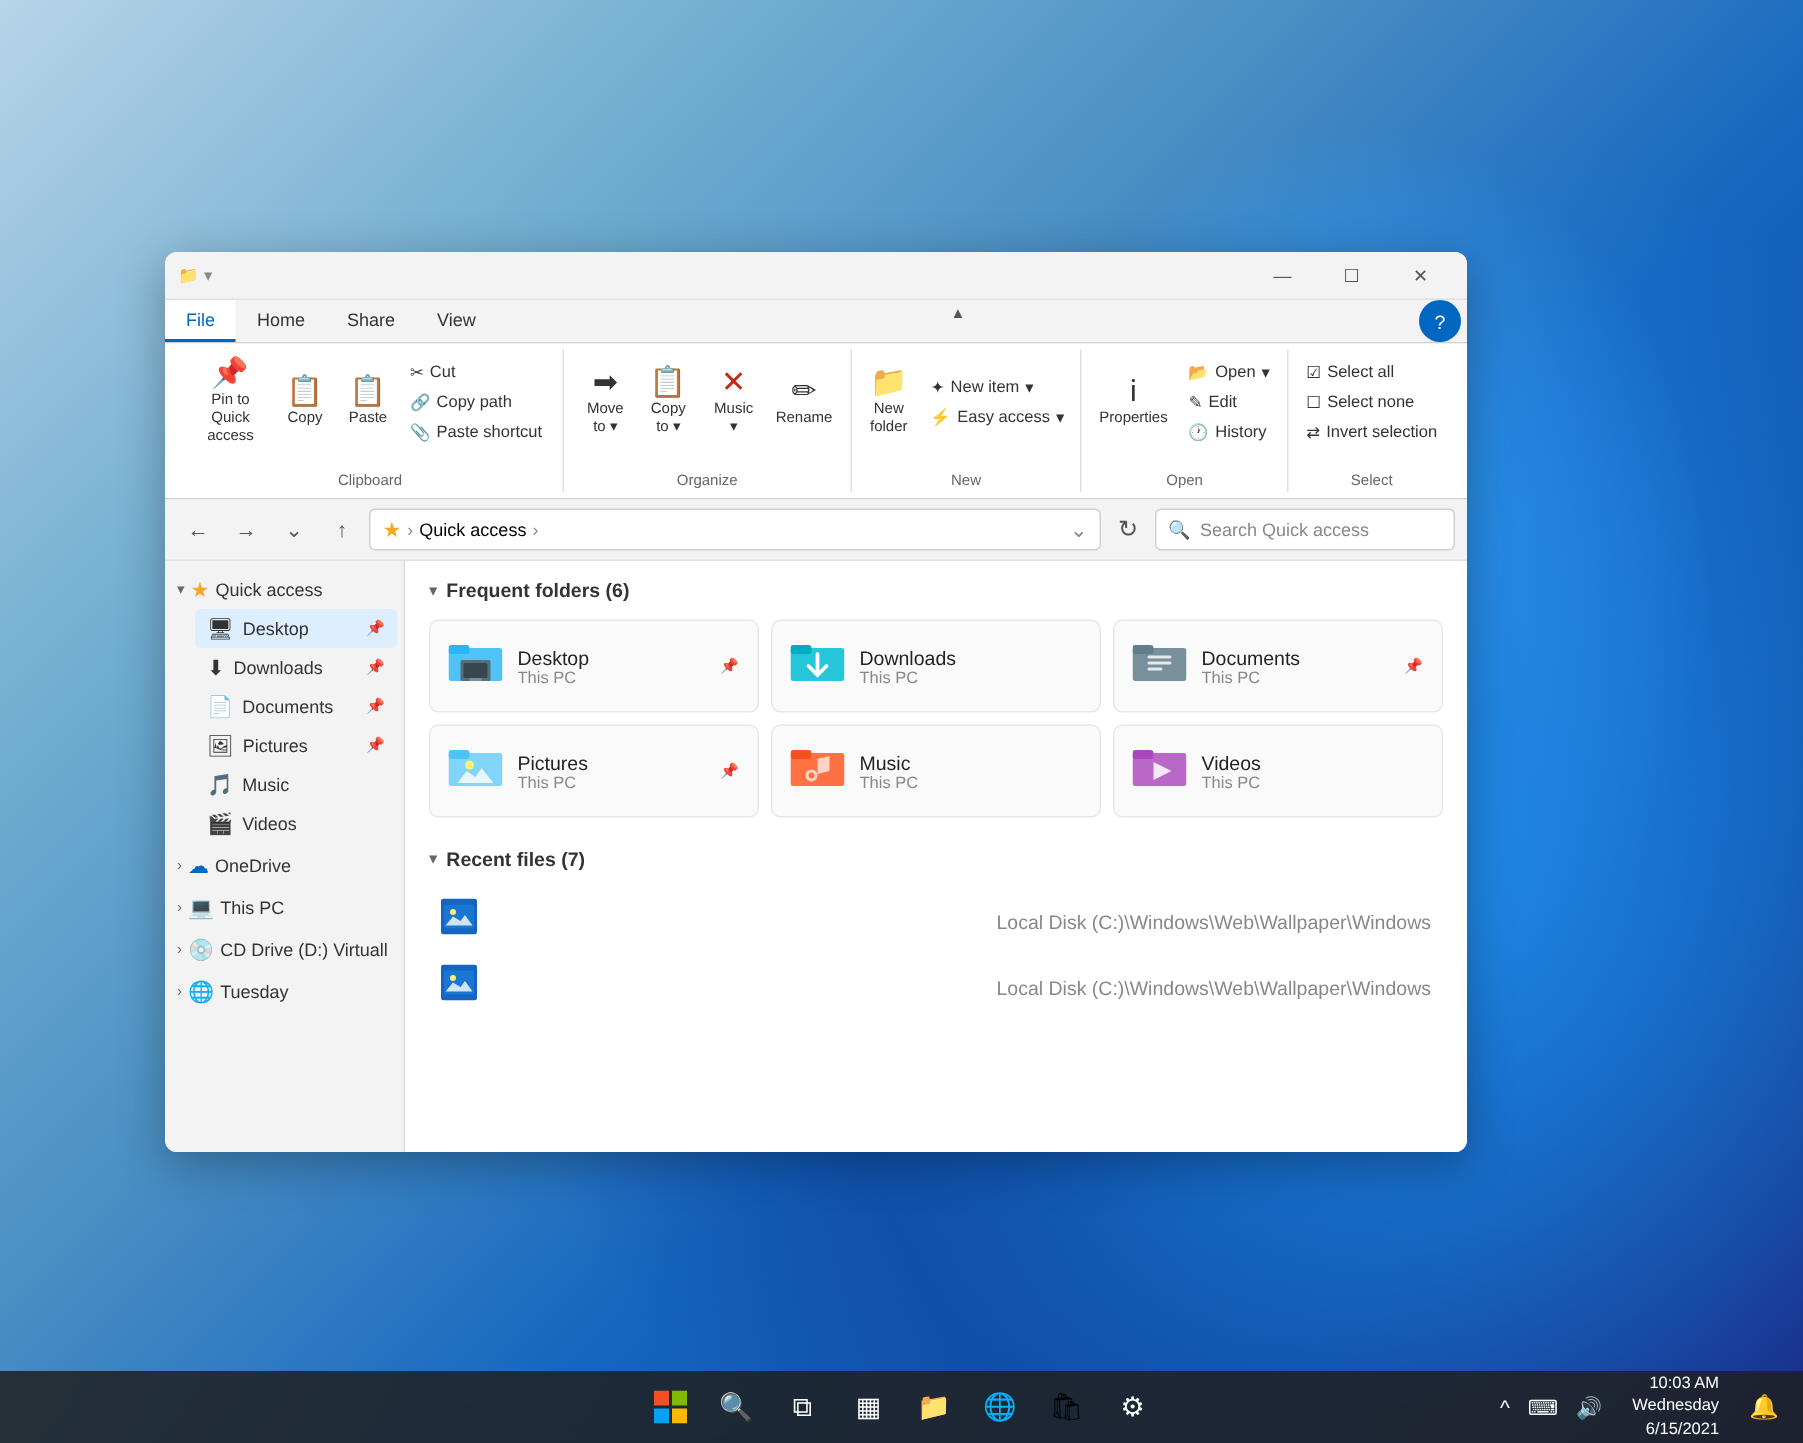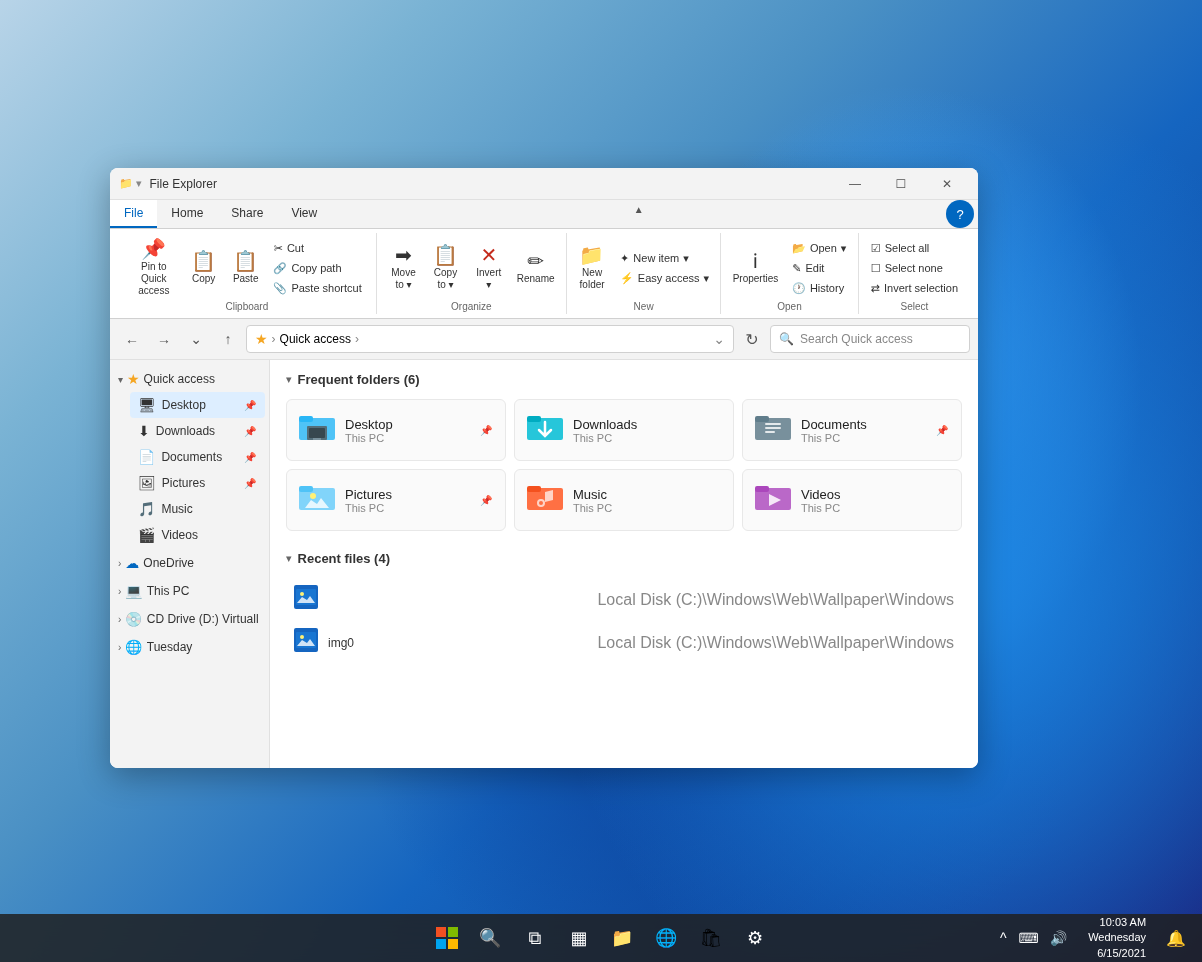--- a/index.html
+++ b/index.html
@@ -252,21 +252,21 @@
       font-size: 11px;
       color: #333;
       gap: 4px;
       white-space: nowrap;
     }
 
     .ribbon-group-label {
       font-size: 10px;
       color: #666;
       text-align: right;
-      margin-top: 0;
+      margin-top: 14px;
     }
 
     .ribbon-group-stacked {
       display: flex;
       flex-direction: column;
       gap: 1px;
     }
 
     
     .address-bar {
@@ -441,21 +441,21 @@
       display: flex;
       align-items: center;
       padding: 7px 8px;
       cursor: pointer;
       border-radius: 4px;
       gap: 10px;
     }
 
     .file-icon { font-size: 20px; flex-shrink: 0; }
     .file-name { flex: 1; font-size: 12px; color: #333; }
-    .file-path { font-size: 16px; color: #888; margin-left: auto; }
+    .file-path { font-size: 13px; color: #888; margin-left: auto; }
 
     
     .status-bar {
       height: 28px;
       background: #f3f3f3;
       border-top: 1px solid #e0e0e0;
       display: flex;
       align-items: center;
       padding: 0 12px;
       font-size: 11px;
@@ -498,21 +498,20 @@
 
 <div class="desktop-bg"></div>
 
 <div class="window">
 
   <div class="title-bar">
     <div class="title-bar-icons">
       <span class="title-icon">📁</span>
       <span style="font-size:11px;color:#888;cursor:pointer">▾</span>
     </div>
-    <span class="title-text">File Explorer</span>
     <div class="window-controls">
       <div class="window-btn">—</div>
       <div class="window-btn">☐</div>
       <div class="window-btn close">✕</div>
     </div>
   </div>
 
   <div class="ribbon-tabs">
     <div class="ribbon-tab active">File</div>
     <div class="ribbon-tab">Home</div>
@@ -561,21 +560,21 @@
         <div class="ribbon-btn">
           <span class="ribbon-btn-icon">➡</span>
           <span class="ribbon-btn-label">Move<br>to ▾</span>
         </div>
         <div class="ribbon-btn">
           <span class="ribbon-btn-icon">📋</span>
           <span class="ribbon-btn-label">Copy<br>to ▾</span>
         </div>
         <div class="ribbon-btn">
           <span class="ribbon-btn-icon" style="color:#c42b1c">✕</span>
-          <span class="ribbon-btn-label">Invert ▾</span>
+          <span class="ribbon-btn-label">Music ▾</span>
         </div>
         <div class="ribbon-btn">
           <span class="ribbon-btn-icon">✏</span>
           <span class="ribbon-btn-label">Rename</span>
         </div>
       </div>
       <div class="ribbon-group-label">Organize</div>
     </div>
 
     <div class="ribbon-group">
@@ -842,21 +841,21 @@
             <div class="folder-name">Videos</div>
             <div class="folder-sub">This PC</div>
           </div>
         </div>
 
       </div>
 
       <div class="recent-section">
         <div class="section-header">
           <span class="section-toggle">▾</span>
-          <span class="section-title">Recent files (4)</span>
+          <span class="section-title">Recent files (7)</span>
         </div>
 
         <div class="file-row">
           <span class="file-icon">
             <svg width="24" height="24" viewBox="0 0 24 24">
               <rect width="24" height="24" rx="2" fill="#1565c0"></rect>
               <rect x="2" y="4" width="20" height="16" rx="1" fill="#1976d2"></rect>
               <circle cx="8" cy="9" r="2" fill="#fff176"></circle>
               <path d="M3 18 L8 12 L13 15 L16 11 L21 18 Z" fill="white" opacity="0.8"></path>
             </svg>
@@ -866,21 +865,20 @@
 
         <div class="file-row">
           <span class="file-icon">
             <svg width="24" height="24" viewBox="0 0 24 24">
               <rect width="24" height="24" rx="2" fill="#1565c0"></rect>
               <rect x="2" y="4" width="20" height="16" rx="1" fill="#1976d2"></rect>
               <circle cx="8" cy="9" r="2" fill="#fff176"></circle>
               <path d="M3 18 L8 12 L13 15 L16 11 L21 18 Z" fill="white" opacity="0.8"></path>
             </svg>
           </span>
-          <span class="file-name">img0</span>
           <span class="file-path">Local Disk (C:)\Windows\Web\Wallpaper\Windows</span>
         </div>
 
       </div>
     </div>
   </div>
 
 
 </div>
 

